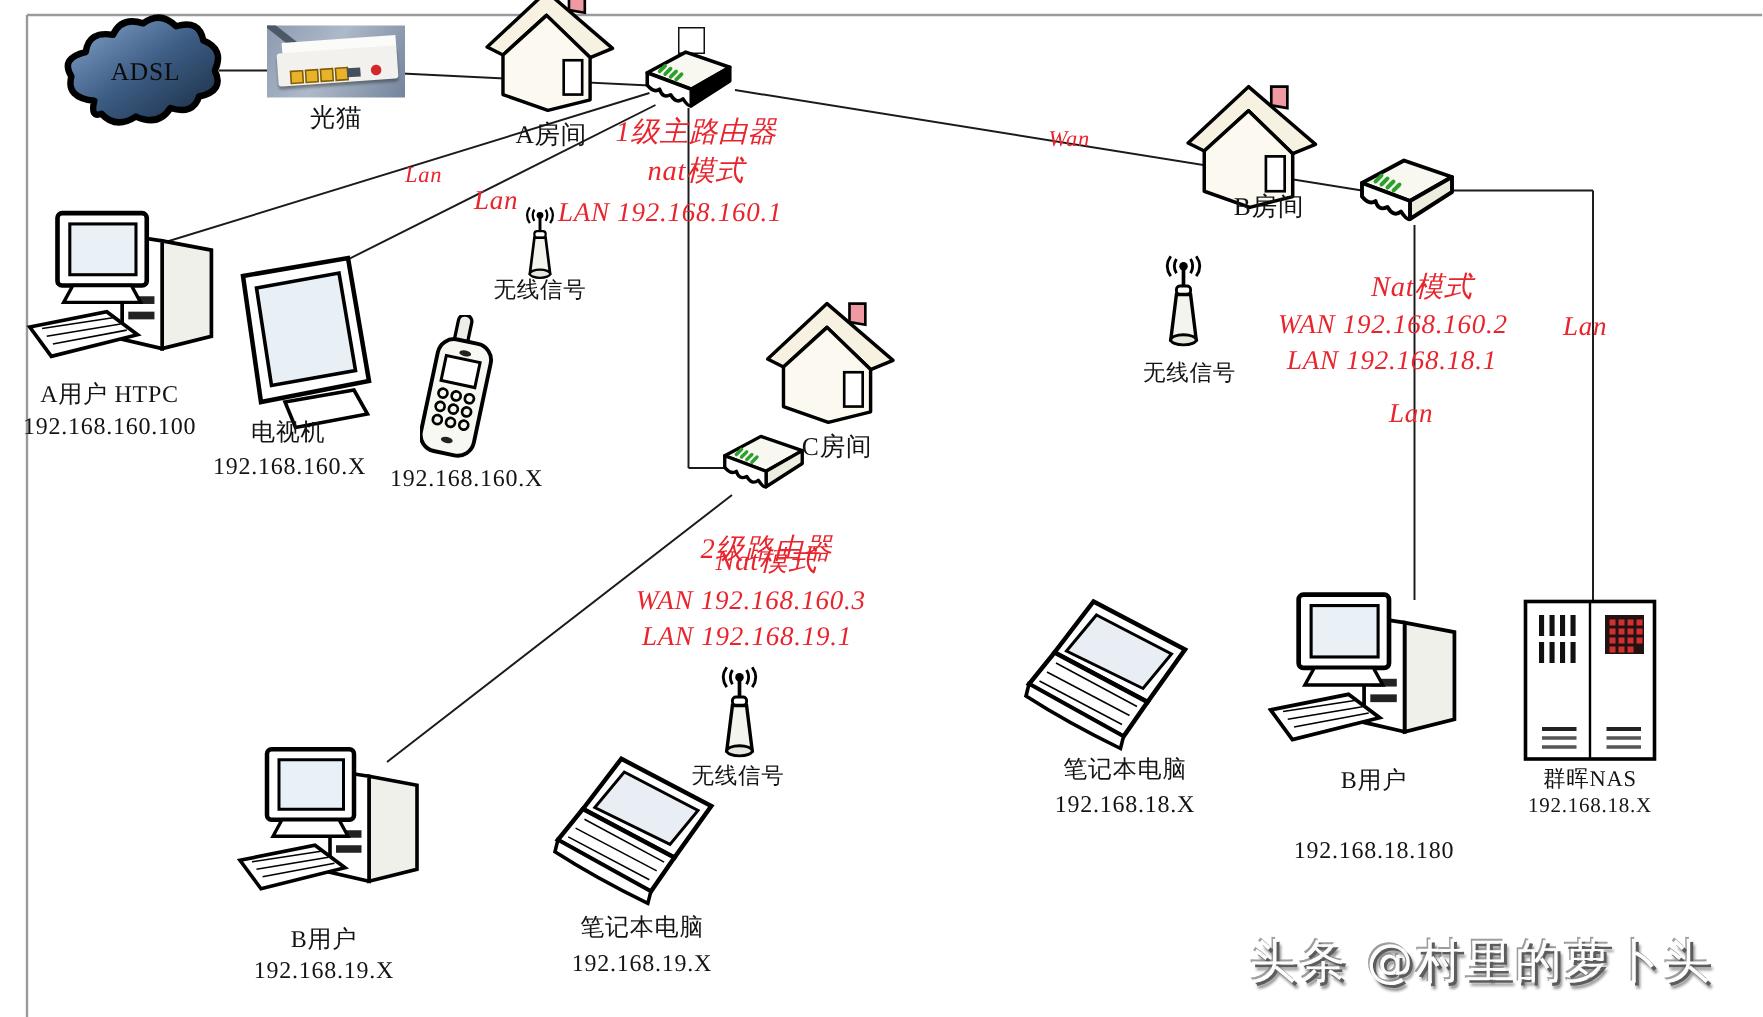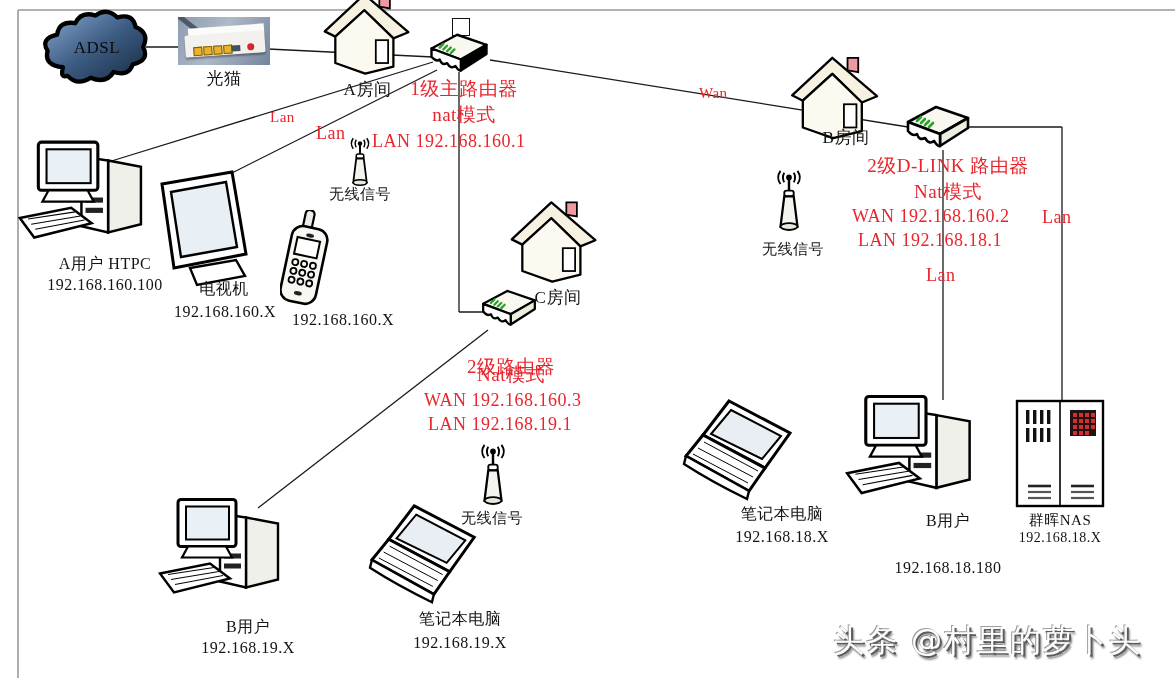--- a/index.html
+++ b/index.html
@@ -8,25 +8,25 @@
     overflow:hidden;font-family:"DejaVu Sans","Liberation Sans",sans-serif;
   }
   svg{display:block}
   .wires{position:absolute;left:0;top:0;z-index:1;}
   .icon{position:absolute;z-index:2;}
   .lbl{
     position:absolute;z-index:3;color:#141414;text-align:center;
     font-family:"Liberation Serif","DejaVu Serif",serif;
     font-size:17px;line-height:1.12;white-space:pre;letter-spacing:0.5px;
   }
-  .red{color:#e8242c;}
+  .red{color:#e8242c;font-style:italic;}
   .b19{font-size:19px;}
   .b18{font-size:18px;}
   .s15{font-size:15px;}
-  .s16{font-size:16px;margin-left:32px;}
+  .s16{font-size:16px;}
   .s14{font-size:14px;}
   .left{text-align:left;}
   .modem-photo{
     position:absolute;left:178px;top:17px;width:92px;height:48px;z-index:2;
     background:linear-gradient(120deg,#8d9bb0 0%,#aeb9c9 45%,#73849b 100%);
     overflow:hidden;
   }
   .modem-cable{position:absolute;left:-6px;top:14px;width:58px;height:5px;background:#4c5866;transform:rotate(38deg);}
   .modem-body{position:absolute;left:7px;top:16px;width:80px;height:22px;background:#f2f1ed;border-radius:2px;transform:rotate(-4deg);box-shadow:0 2px 2px rgba(0,0,0,.35);}
   .modem-top{position:absolute;left:10px;top:9px;width:76px;height:9px;background:#fbfbf9;transform:rotate(-4deg);}
@@ -142,21 +142,20 @@
     <polygon points="6,20 34,5 66,16 38,32" fill="#f8f8f1" stroke="#000" stroke-width="2.6" stroke-linejoin="round"></polygon>
     <polygon points="66,16 66,26 38,44 38,32" fill="#ececdf" stroke="#000" stroke-width="2.6" stroke-linejoin="round"></polygon>
     <path d="M6,20 L6,29 Q11,35 15,32 Q17,39 23,36 Q27,43 32,39 Q36,45 38,44 L38,32 Z" fill="#ffffff" stroke="#000" stroke-width="2.6" stroke-linejoin="round"></path>
     <g stroke="#2ca02c" stroke-width="2.6" stroke-linecap="round">
       <line x1="15" y1="19" x2="19" y2="15"></line>
         <line x1="19" y1="21" x2="23" y2="17"></line>
       <line x1="23" y1="23" x2="27" y2="19"></line>
         <line x1="27" y1="25" x2="31" y2="21"></line>
     </g>
   </svg>
-  <div class="lbl red b19" style="left:855px;top:155px;width:186px">2级D-LINK 路由器</div>
   <div class="lbl red b19" style="left:855px;top:181px;width:186px">Nat模式</div>
   <div class="lbl red b18 left" style="left:852px;top:206px">WAN 192.168.160.2</div>
   <div class="lbl red b18 left" style="left:858px;top:230px">LAN 192.168.18.1</div>
   <div class="lbl red b18" style="left:1042px;top:207px">Lan</div>
   <div class="lbl red b18" style="left:926px;top:265px">Lan</div>
 
   <svg class="icon" style="left:772px;top:165px" width="34" height="74" viewBox="0 0 36 72">
     <circle cx="18" cy="10" r="3" fill="#000"></circle>
     <line x1="18" y1="12" x2="18" y2="27" stroke="#000" stroke-width="2.6"></line>
     <path d="M9,3 Q4,10 9,17 M13,5 Q10,10 13,15 M27,3 Q32,10 27,17 M23,5 Q26,10 23,15" fill="none" stroke="#000" stroke-width="2"></path>

